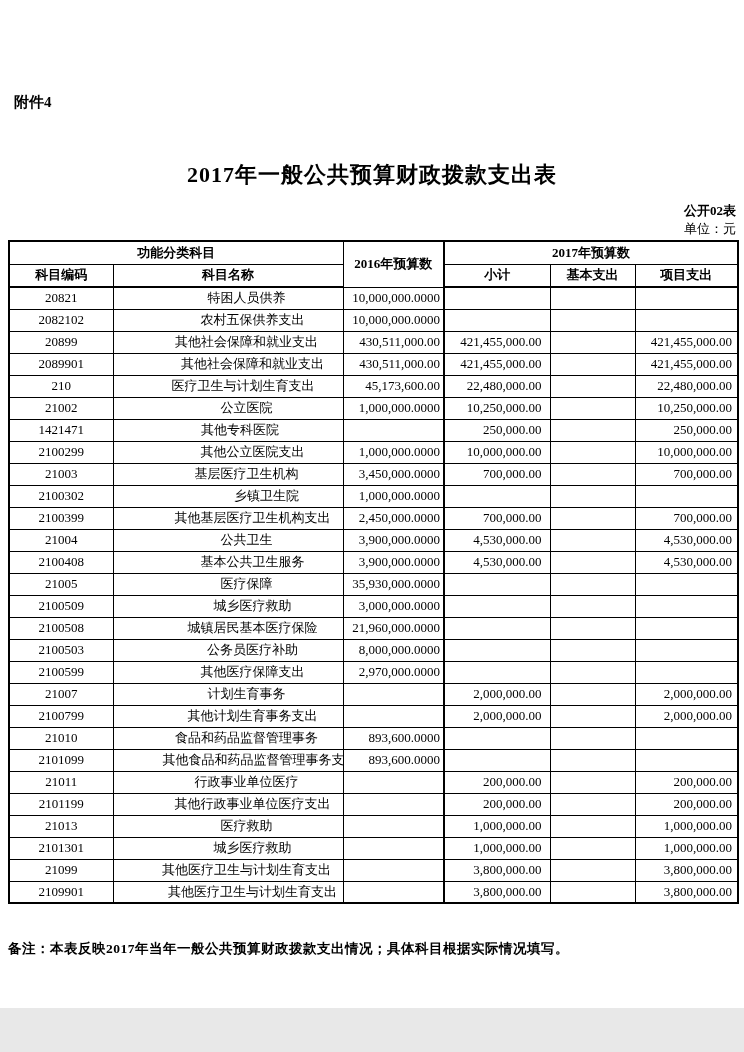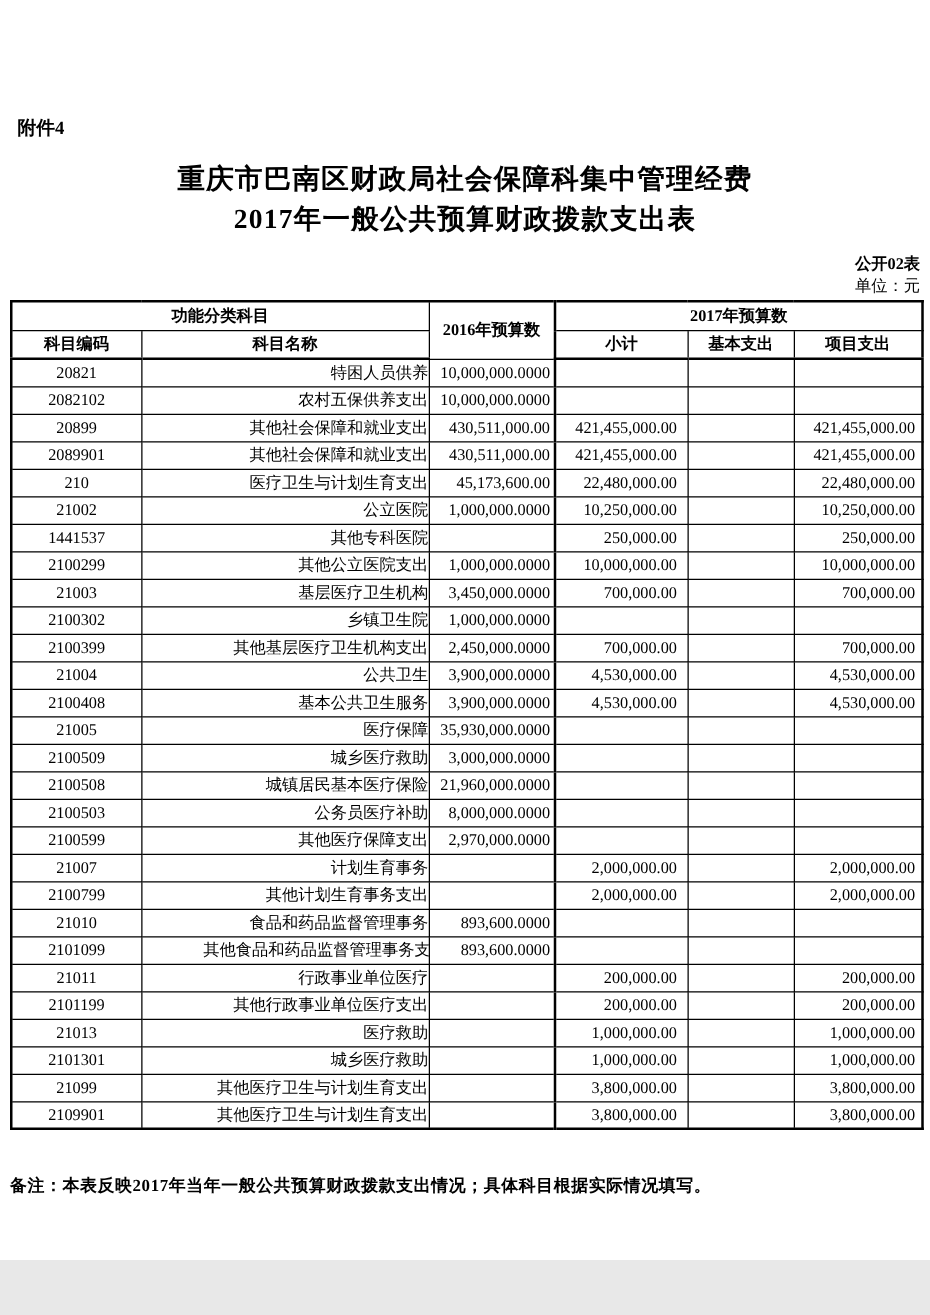--- a/index.html
+++ b/index.html
@@ -35,21 +35,21 @@
   table.budget th, table.budget td {
     border:1px solid #000;
     overflow:hidden; white-space:nowrap;
   }
   table.budget th {
     height:23px; font-size:13px; font-weight:700; text-align:center;
   }
   thead tr.sub th { border-bottom:2px solid #000; }
   table.budget td { height:22px; font-size:13px; }
   td.code { text-align:center; font-size:12.5px; }
-  td.name { text-align:right; font-size:12px; }
+  td.name { text-align:center; font-size:12px; }
   td.num  { text-align:right; }
   .col-2016 { padding-right:3px; }
   .col-sub  { padding-right:8px; border-left:2px solid #000 !important; }
   th.col-sub-h { border-left:2px solid #000 !important; }
   .col-basic{ padding-right:8px; }
   .col-proj { padding-right:5px; }
   .note {
     position:absolute; left:8px; top:940px;
     font-size:13.5px; font-weight:700; letter-spacing:0.5px;
   }
@@ -58,21 +58,20 @@
     text-align:center; font-size:13px;
   }
 </style>
 </head>
 <body>
 
 <div class="page">
 
   <div class="attachment">附件4</div>
 
-  <div class="title title-1">重庆市巴南区财政局社会保障科集中管理经费</div>
   <div class="title title-2">2017年一般公共预算财政拨款支出表</div>
 
   <div class="meta">
     <div class="table-code">公开02表</div>
     <div class="unit">单位：元</div>
   </div>
 
   <table class="budget">
     <colgroup>
       <col style="width:104px">
@@ -139,21 +138,21 @@
         </tr>
         <tr>
           <td class="code">21002</td>
           <td class="name" style="padding-left: 37px;">公立医院</td>
           <td class="num col-2016">1,000,000.0000</td>
           <td class="num col-sub">10,250,000.00</td>
           <td class="num col-basic"></td>
           <td class="num col-proj">10,250,000.00</td>
         </tr>
         <tr>
-          <td class="code">1441537</td>
+          <td class="code">1421471</td>
           <td class="name" style="padding-left: 24px;">其他专科医院</td>
           <td class="num col-2016"></td>
           <td class="num col-sub">250,000.00</td>
           <td class="num col-basic"></td>
           <td class="num col-proj">250,000.00</td>
         </tr>
         <tr>
           <td class="code">2100299</td>
           <td class="name" style="padding-left: 49px;">其他公立医院支出</td>
           <td class="num col-2016">1,000,000.0000</td>

